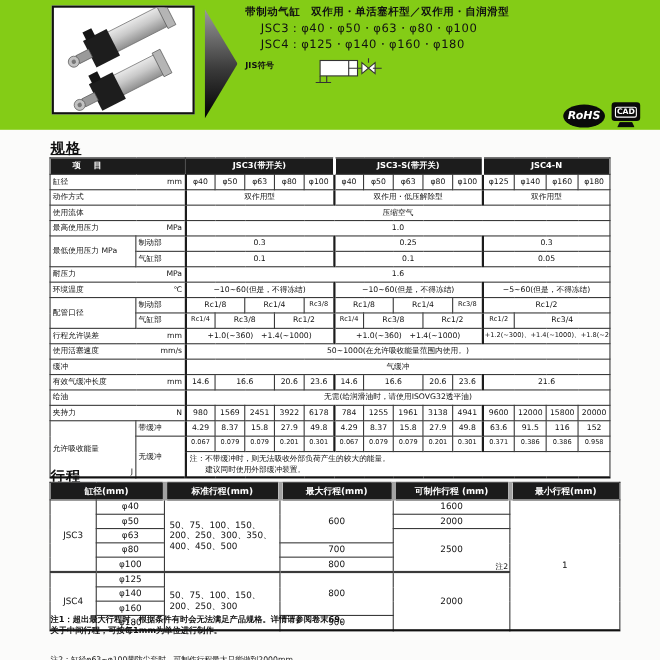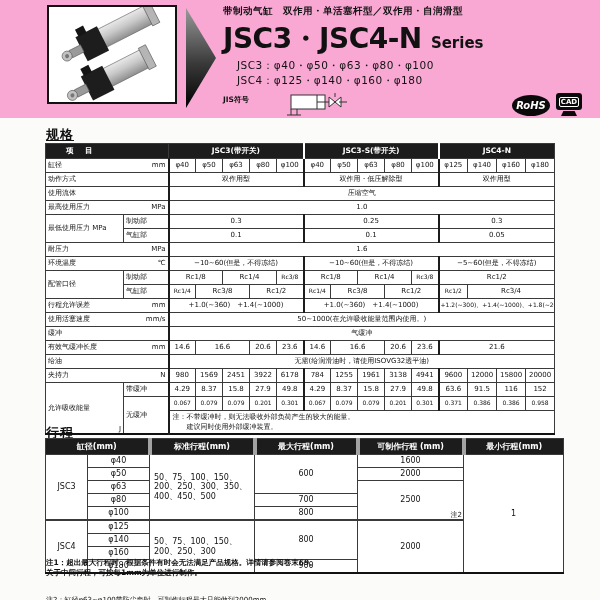--- a/index.html
+++ b/index.html
@@ -1,21 +1,21 @@
 <!DOCTYPE html>
 <html><head>
 <meta charset="utf-8">
 <style>
   html,body{margin:0;padding:0;}
   body{
     width:600px;height:600px;position:relative;background:#fbfbfa;
     font-family:"DejaVu Sans",sans-serif;color:#111;overflow:hidden;
   }
   
-  .header-band{position:absolute;left:0;top:0;width:600px;height:118px;background:#f9a8d4;}
+  .header-band{position:absolute;left:0;top:0;width:600px;height:118px;background:#84cc16;}
   .photo-box{position:absolute;left:47px;top:5px;width:126px;height:95px;background:#fff;border:2px solid #111;}
   .arrow-shape{position:absolute;left:186px;top:8px;width:30px;height:100px;
     background:linear-gradient(180deg,#9a9a9a 0%,#3a3a3a 55%,#000 100%);
     clip-path:polygon(0 0,100% 50%,0 100%);}
   .head-text{position:absolute;left:223px;top:5px;width:370px;}
   .category-line{font-size:9.5px;font-weight:bold;letter-spacing:0.5px;white-space:nowrap;}
   .title-line{margin-top:2px;white-space:nowrap;}
   .title-main{font-size:28px;font-weight:bold;letter-spacing:-0.5px;}
   .title-suffix{font-size:15px;font-weight:bold;margin-left:4px;}
   .bore-heading{font-size:10.5px;font-weight:bold;margin-top:3px;}
@@ -101,24 +101,20 @@
         <rect x="24" y="66" width="13" height="8" fill="#9a9a9a" stroke="#555" stroke-width="0.6"></rect>
         <circle cx="20" cy="70" r="5" fill="#c2c2c2" stroke="#555" stroke-width="0.6"></circle>
         <circle cx="20" cy="70" r="2" fill="#777"></circle>
       </g>
     </svg>
   </div>
   <div class="arrow-shape"></div>
 
   <div class="head-text">
     <div class="category-line">带制动气缸　双作用・单活塞杆型／双作用・自润滑型</div>
-    <div class="title-line">
-      <span class="title-main">JSC3・JSC4-N</span>
-      <span class="title-suffix">Series</span>
-    </div>
     <div class="bore-line">JSC3：φ40・φ50・φ63・φ80・φ100</div>
     <div class="bore-line">JSC4：φ125・φ140・φ160・φ180</div>
     <div class="jis-row">
       <span class="jis-label">JIS符号</span>
       <span class="jis-symbol">
         <svg width="80" height="26" viewBox="0 0 80 26">
           <g stroke="#333" stroke-width="1" fill="none">
             <rect x="14" y="4" width="34" height="14" fill="#fff"></rect>
             <line x1="40" y1="4" x2="40" y2="18"></line>
             <line x1="40" y1="11" x2="62" y2="11"></line>

